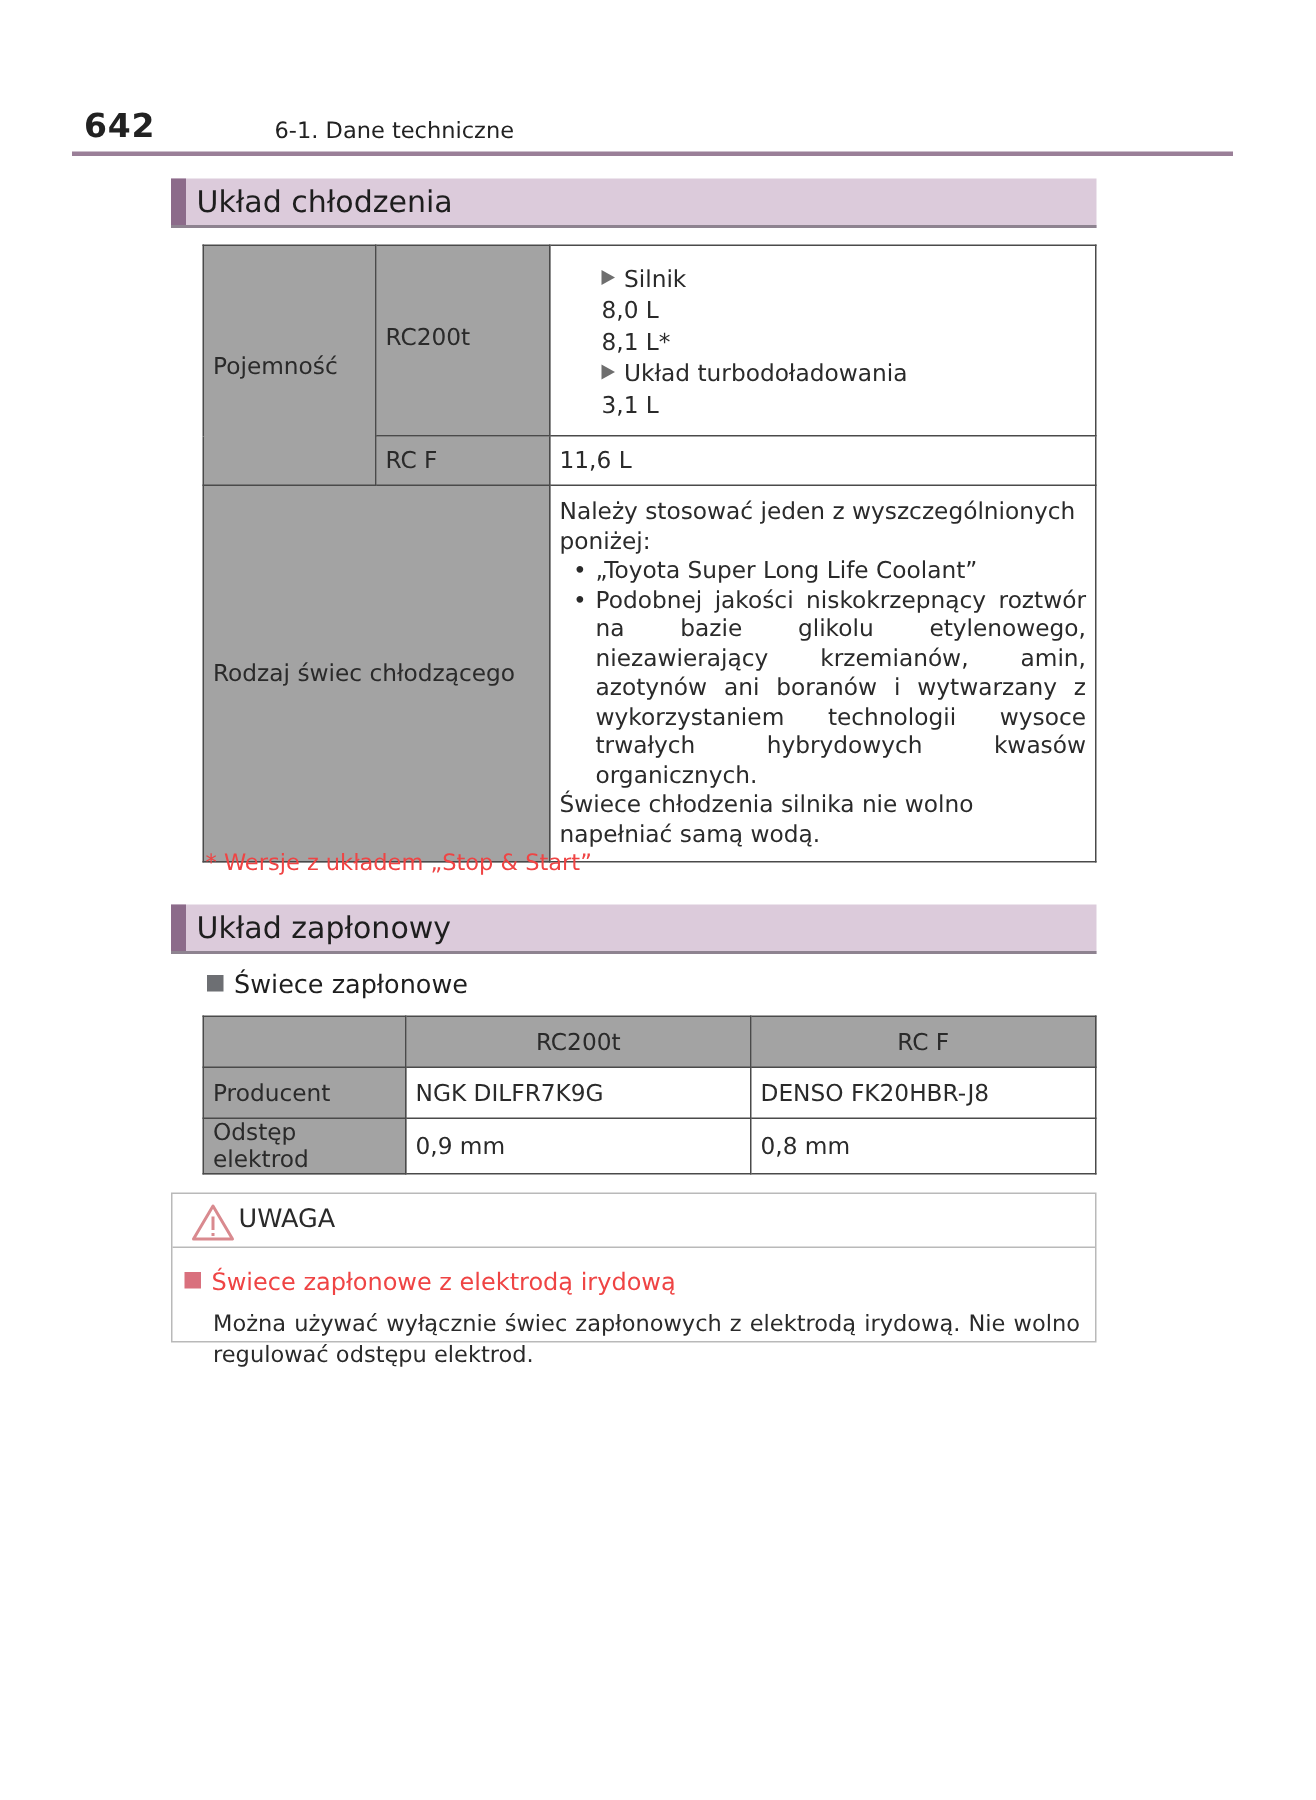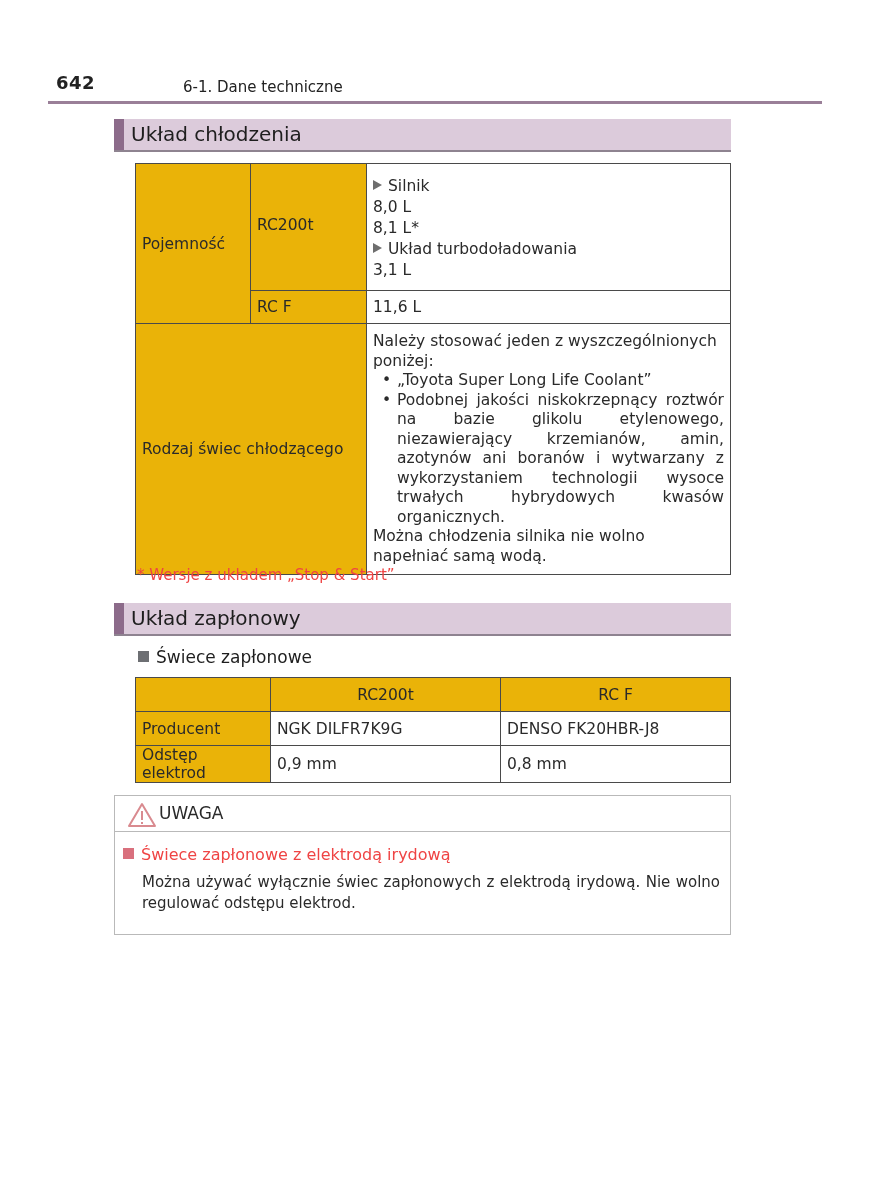--- a/index.html
+++ b/index.html
@@ -1,54 +1,54 @@
 <!DOCTYPE html>
 <html><head>
 <meta charset="utf-8">
 <style>
   * { box-sizing: border-box; margin: 0; padding: 0; }
   html, body { width: 877px; height: 1200px; background: #ffffff; }
   body { position: relative; font-family: "DejaVu Sans", sans-serif; color: #2a2a2a; overflow: hidden; }
-  .page-number { position: absolute; left: 56px; top: 72px; font-size: 18px; font-weight: bold; color: #222; letter-spacing: 0.5px; text-align: center; }
+  .page-number { position: absolute; left: 56px; top: 72px; font-size: 22px; font-weight: bold; color: #222; letter-spacing: 0.5px; text-align: center; }
   .chapter-title { position: absolute; left: 183px; top: 78px; font-size: 15px; color: #222; }
   .header-rule { position: absolute; left: 48px; top: 101px; width: 774px; height: 3px; background: #9a7f98; }
 
   .section-bar { position: absolute; left: 114px; width: 617px; height: 33px; background: #dccbdb; border-bottom: 2px solid #8e8390; }
   .section-bar .accent { position: absolute; left: 0; top: 0; width: 10px; height: 100%; background: #8c6b8a; }
   .section-bar .title { position: absolute; left: 17px; top: 3px; font-size: 20px; color: #1e1e1e; }
   #sec1 { top: 119px; }
   #sec2 { top: 603px; padding-left: 19px; }
 
   table { border-collapse: collapse; position: absolute; font-size: 15.5px; color: #2a2a2a; }
   td, th { border: 1px solid #4a4a4a; vertical-align: middle; font-weight: normal; }
-  .grey { background: #eab308; }
+  .grey { background: #a3a3a3; }
 
   #cooling-table { left: 135px; top: 163px; width: 596px; }
   #cooling-table td { padding: 0 6px; }
   .c1 { width: 115px; }
   .c2 { width: 116px; }
-  .line { line-height: 21px; display: block; }
+  .line { line-height: 21px; display: block; margin-left: 28px; }
   .tri { display: inline-block; width: 0; height: 0; border-top: 5px solid transparent; border-bottom: 5px solid transparent; border-left: 9px solid #6e6e6e; margin-right: 6px; vertical-align: 1px; }
   .cell-block { padding: 8px 0 6px 0; }
   .coolant { font-size: 15.5px; line-height: 19.5px; padding: 8px 0 8px 0; }
   .coolant .bullet-item { position: relative; padding-left: 24px; text-align: justify; }
   .coolant .bullet-item .dot { position: absolute; left: 9px; top: 0; }
 
   .footnote { position: absolute; left: 137px; top: 566px; font-size: 15px; color: #ef4444; }
 
   .subheading { position: absolute; left: 138px; top: 647px; font-size: 17px; color: #1e1e1e; }
   .subheading .sq { display: inline-block; width: 11px; height: 11px; background: #6d6f73; margin-right: 7px; vertical-align: 1px; }
 
   #spark-table { left: 135px; top: 677px; width: 596px; }
   #spark-table td { height: 34px; padding: 0 6px; }
   #spark-table .hdr td { text-align: center; }
   .sc1 { width: 135px; }
   .sc2 { width: 230px; }
 
-  .caution-box { position: absolute; left: 114px; top: 795px; width: 617px; height: 140px; border: 1px solid #b9b9b9; }
+  .caution-box { position: absolute; left: 114px; top: 795px; width: 617px; height: 100px; border: 1px solid #b9b9b9; }
   .caution-head { height: 36px; border-bottom: 1px solid #b9b9b9; position: relative; }
   .warn-icon { position: absolute; left: 12px; top: 6px; }
   .caution-label { position: absolute; left: 44px; top: 7px; font-size: 17px; color: #2a2a2a; }
   .caution-sub { position: absolute; left: 8px; top: 49px; font-size: 16px; color: #ef4444; }
   .caution-sub .sq { display: inline-block; width: 11px; height: 11px; background: #d9707d; margin-right: 7px; vertical-align: 1px; }
   .caution-text { position: absolute; left: 27px; top: 76px; width: 578px; font-size: 15px; line-height: 21px; color: #2a2a2a; text-align: justify; }
 </style>
 </head>
 <body>
 
@@ -80,21 +80,21 @@
     <td class="grey c2">RC F</td>
     <td>11,6 L</td>
   </tr>
   <tr style="height:233px;">
     <td class="grey" colspan="2">Rodzaj świec chłodzącego</td>
     <td>
       <div class="coolant">
         <div>Należy stosować jeden z wyszczególnionych poniżej:</div>
         <div class="bullet-item"><span class="dot">•</span><span>„Toyota Super Long Life Coolant”</span></div>
         <div class="bullet-item"><span class="dot">•</span><span>Podobnej jakości niskokrzepnący roztwór na bazie glikolu etylenowego, niezawierający krzemianów, amin, azotynów ani boranów i wytwarzany z wykorzystaniem technologii wysoce trwałych hybrydowych kwasów organicznych.</span></div>
-        <div>Można chłodzenia silnika nie wolno napełniać samą wodą.</div>
+        <div>Świece chłodzenia silnika nie wolno napełniać samą wodą.</div>
       </div>
     </td>
   </tr>
 </tbody>
   </table>
 
 <div class="footnote">* Wersje z układem „Stop &amp; Start”</div>
 
 <div class="section-bar" id="sec2">
   <div class="accent"></div>

